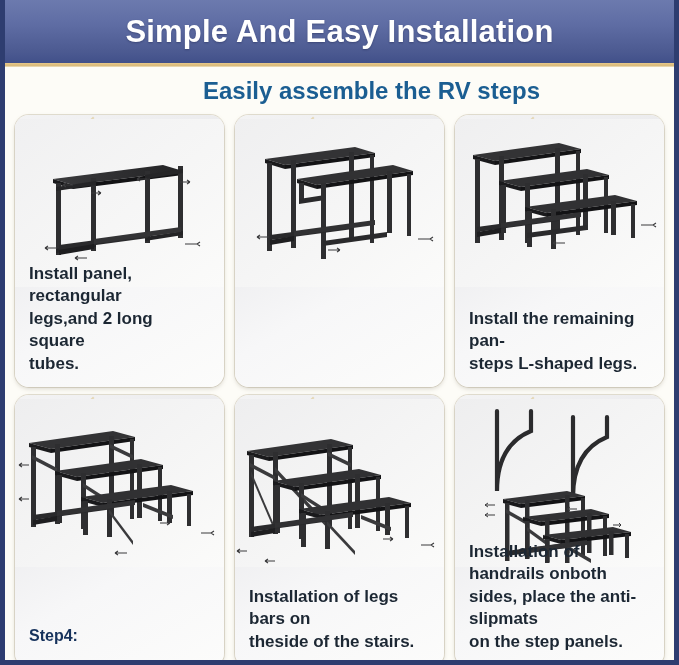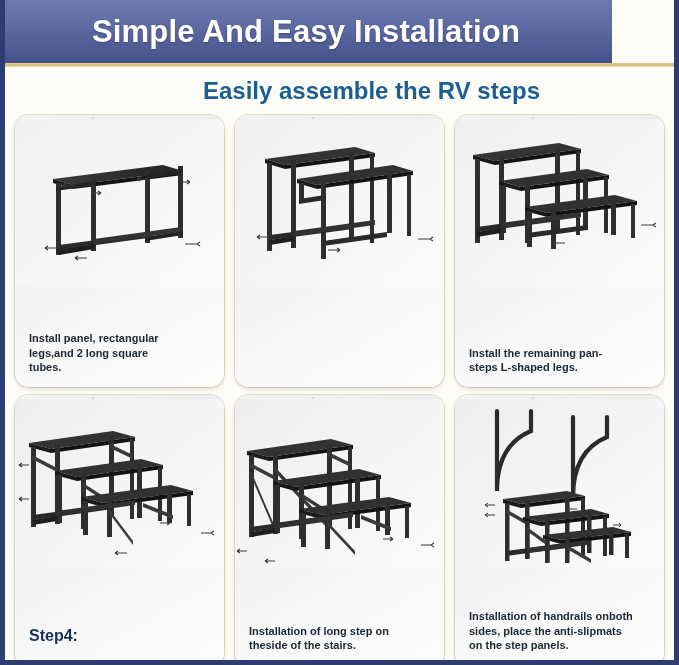--- a/index.html
+++ b/index.html
@@ -24,21 +24,21 @@
     border-right: 5px solid #2e3d70;
     border-bottom: 5px solid #2e3d70;
     overflow: hidden;
   }
 
   
   .header-band {
     position: absolute;
     left: -5px;
     top: 0;
-    width: 612px;
+    width: 679px;
     height: 63px;
     background: linear-gradient(180deg, #6c7aae 0%, #5f6da4 38%, #4c5a91 82%, #41508a 100%);
     display: flex;
     align-items: center;
     justify-content: center;
     box-sizing: border-box;
   }
   .header-rule {
     position: absolute;
     left: -5px;
@@ -160,21 +160,21 @@
   }
   .step-label {
     color: #16325c;
     font-size: 16px;
     font-weight: bold;
     line-height: 1.1;
     margin: 0 0 8px 0;
   }
   .step-desc {
     color: #1c2733;
-    font-size: 11px;
+    font-size: 17px;
     font-weight: bold;
     line-height: 1.32;
     margin: 0;
     white-space: pre-line;
   }
   .row2 .card-text { padding-bottom: 14px; }
 </style>
 </head>
 <body>
 
@@ -479,21 +479,21 @@
           </g>
           <g stroke="#3a3a3c" stroke-width="1.1" fill="none">
             <path d="M2 152 L12 152 M2 152 l3 -2 M2 152 l3 2"></path>
             <path d="M30 162 L40 162 M30 162 l3 -2 M30 162 l3 2"></path>
             <path d="M196 146 L186 146 M196 146 l3 -2 M196 146 l3 2"></path>
             <path d="M158 140 L148 140 M158 140 l-3 -2 M158 140 l-3 2"></path>
           </g>
         </svg>
       </div>
       <div class="card-text">
-        <p class="step-desc">Installation of long step on
+        <p class="step-desc">Installation of legs bars on
 theside of the stairs.</p>
       </div>
     </div>
 
     <div class="card row2">
       <div class="badge-corner">
         <div class="badge-diag"></div>
         <div class="badge-circle"></div>
         <div class="badge-num">6</div>
       </div>

